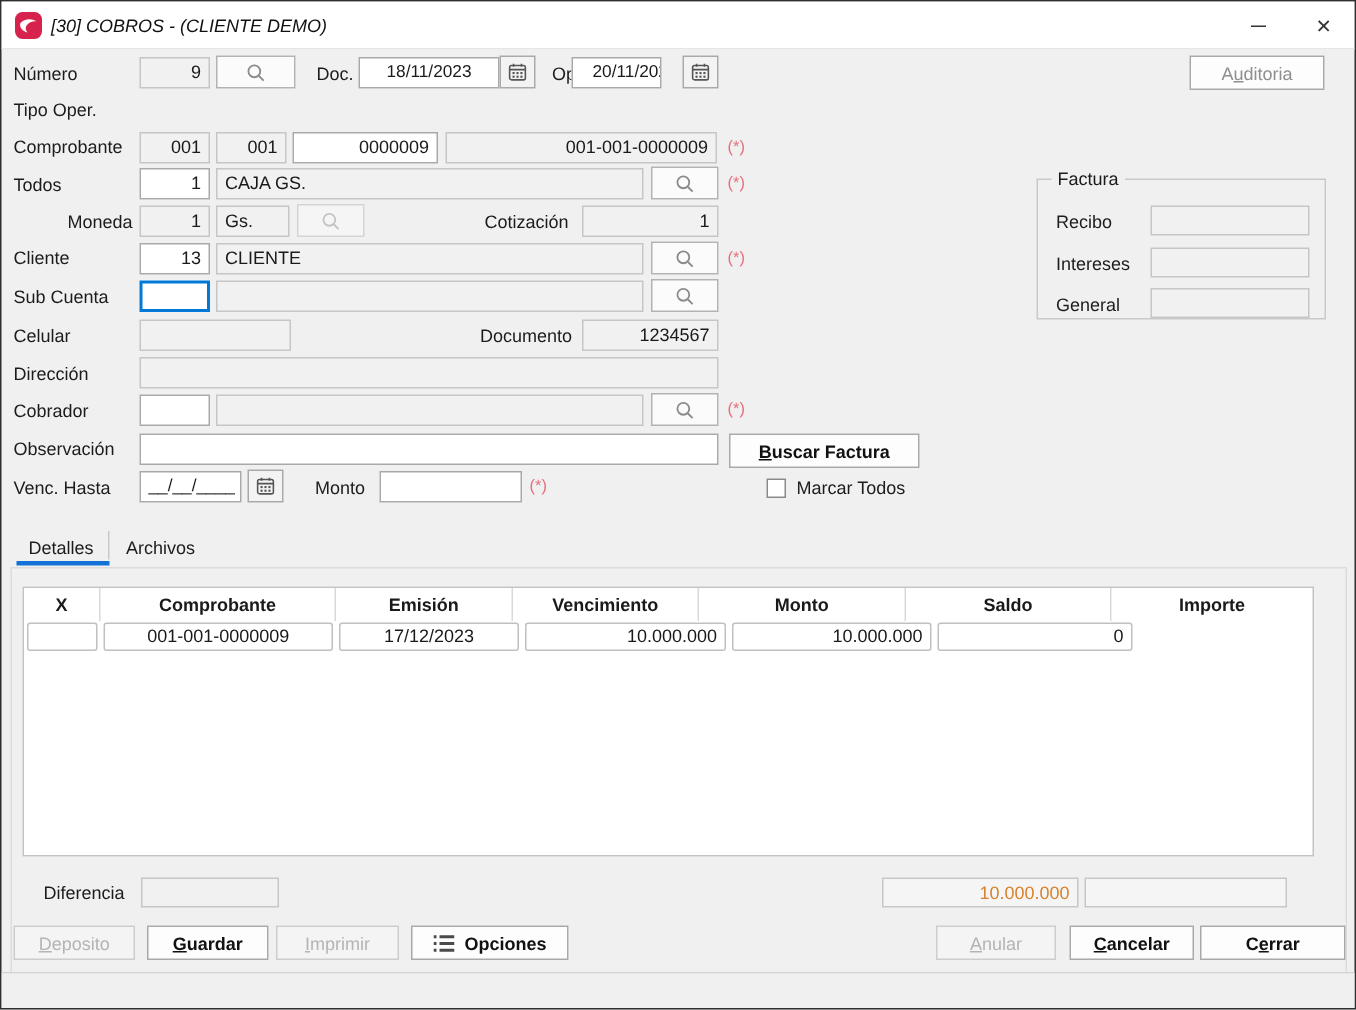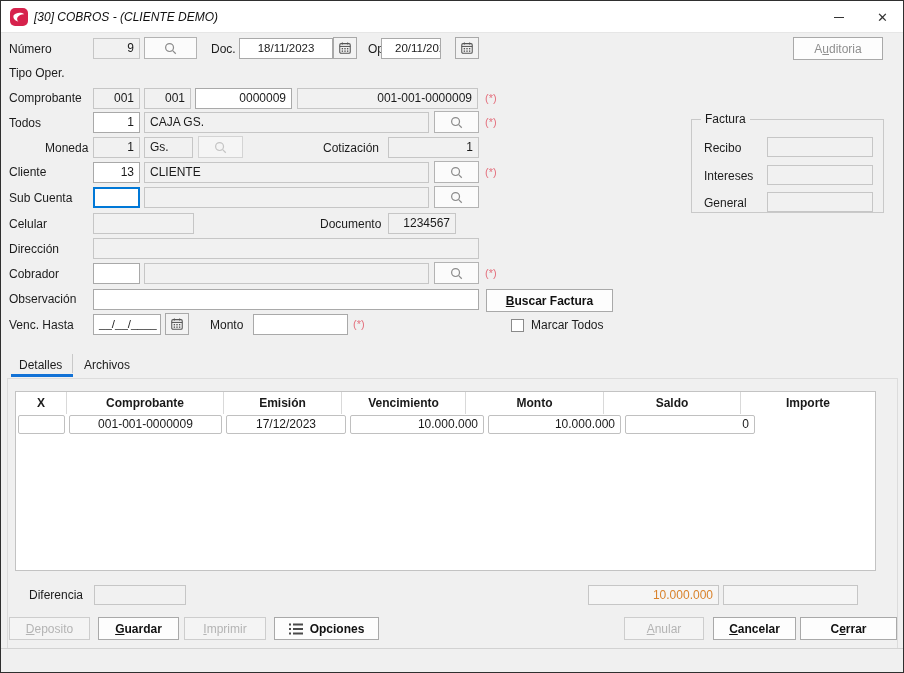--- a/index.html
+++ b/index.html
@@ -168,21 +168,21 @@
   <div class="sbtn" style="left:433px;top:185px;width:45px;">
     <svg width="15" height="15" viewBox="0 0 16 16">
         <circle cx="7" cy="7" r="4.2" fill="none" stroke="#8b8b8b" stroke-width="1.3"></circle>
         <line x1="10.3" y1="10.3" x2="13.6" y2="13.6" stroke="#8b8b8b" stroke-width="1.3"></line>
       </svg>
   </div>
 
   <span class="lbl" style="left:8px;top:216px;">Celular</span>
   <div class="fld" style="left:92px;top:212px;width:101px;"></div>
   <span class="lbl" style="left:319px;top:216px;">Documento</span>
-  <div class="fld num" style="left:387px;top:212px;width:68px;">1234567</div>
+  <div class="fld num" style="left:387px;top:212px;width:91px;">1234567</div>
 
   <span class="lbl" style="left:8px;top:241px;">Dirección</span>
   <div class="fld" style="left:92px;top:237px;width:386px;"></div>
 
   <span class="lbl" style="left:8px;top:266px;">Cobrador</span>
   <div class="fld edit num" style="left:92px;top:262px;width:47px;"></div>
   <div class="fld" style="left:143px;top:262px;width:285px;"></div>
   <div class="sbtn" style="left:433px;top:261px;width:45px;">
     <svg width="15" height="15" viewBox="0 0 16 16">
         <circle cx="7" cy="7" r="4.2" fill="none" stroke="#8b8b8b" stroke-width="1.3"></circle>

